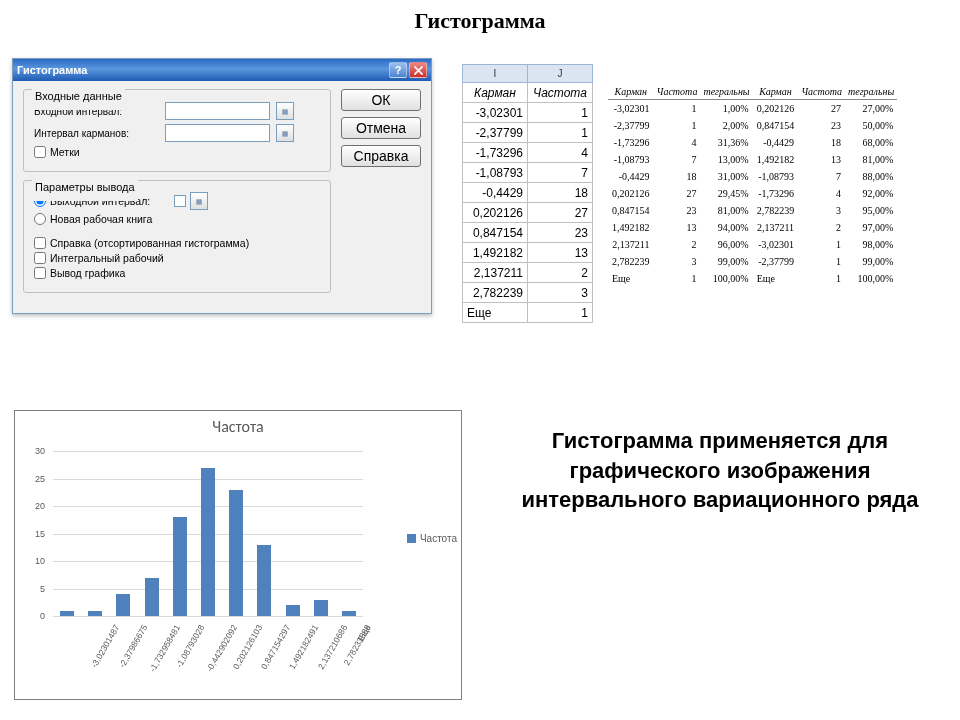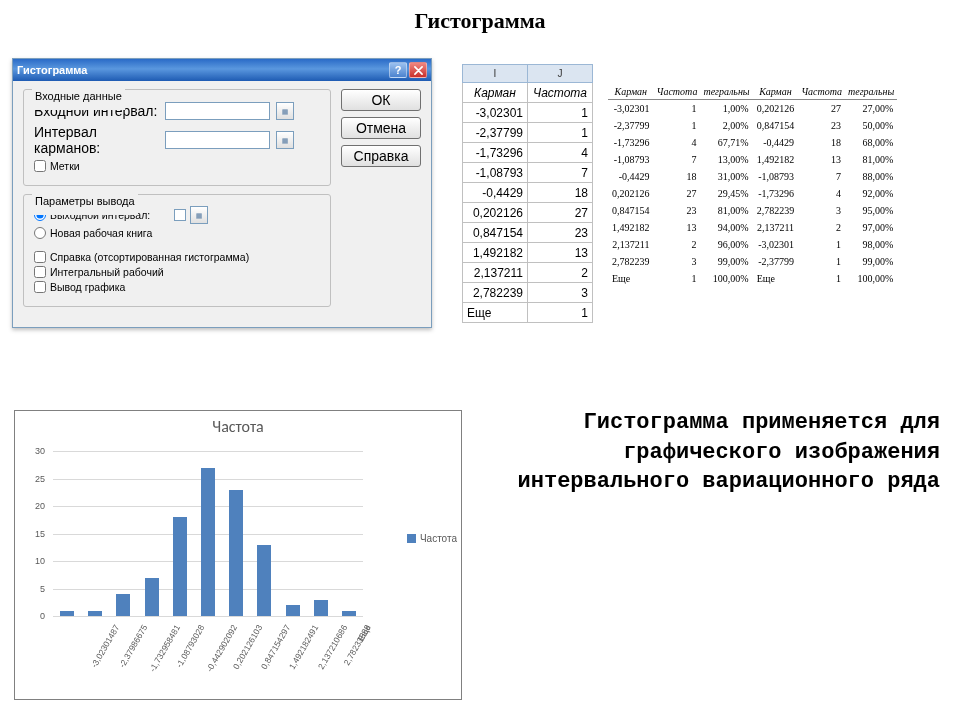--- a/index.html
+++ b/index.html
@@ -14,42 +14,42 @@
   .tb-help { background: linear-gradient(to bottom,#9cc1ef,#4c83cf); color: #fff; }
   .tb-close { background: linear-gradient(to bottom,#f08780,#c9302c); color: #fff; }
   .tb-close svg { width: 9px; height: 9px; }
   .dlg-body { display: flex; padding: 8px 10px 12px 10px; gap: 10px; }
   .dlg-left { flex: 1; }
   .dlg-right { width: 80px; display: flex; flex-direction: column; gap: 6px; }
   .dlg-btn { height: 22px; background: linear-gradient(to bottom,#fff,#e0e0e0); border: 1px solid #707070; border-radius: 3px; font-size: 14px; display: flex; align-items: center; justify-content: center; cursor: pointer; }
   .group { border: 1px solid #c0c0c0; border-radius: 3px; padding: 8px 10px 10px 10px; margin-bottom: 8px; position: relative; }
   .group-legend { position: absolute; top: -8px; left: 8px; background: #f0f0f0; padding: 8px 3px; font-size: 11px; }
   .row { display: flex; align-items: center; margin: 4px 0; gap: 6px; }
-  .row label { width: 125px; font-size: 14px; }
+  .row label { width: 125px; font-size: 10px; }
   .txtbox { width: 105px; height: 18px; border: 1px solid #7b9ebd; background: #fff; font-size: 11px; padding: 0 3px; }
   .picker-btn { width: 18px; height: 18px; border: 1px solid #7b9ebd; background: linear-gradient(to bottom,#fff,#e0e0e0); display: flex; align-items: center; justify-content: center; }
   .picker-btn span { font-size: 7px; color: #5b7fa5; line-height: 1; }
   .chk, .rdo { display: flex; align-items: center; gap: 4px; font-size: 10.5px; margin: 3px 0; }
   .chk input, .rdo input { width: 12px; height: 12px; }
 
   
   .xl-small { position: absolute; top: 64px; left: 462px; border: 1px solid #a6a6a6; border-collapse: collapse; font-size: 12px; }
   .xl-small th { background: #dbe5f1; border: 1px solid #9bb7d5; font-weight: normal; height: 18px; width: 65px; font-size: 10px; color:#333; }
   .xl-small td { border: 1px solid #c0c0c0; padding: 2px 4px; height: 20px; width: 65px; }
   .xl-small .hdr { font-style: italic; text-align: center; }
   .xl-small .n { text-align: right; }
 
   
   .tbl-wide { position: absolute; top: 84px; left: 608px; border-collapse: collapse; font-size: 10px; font-family: 'Times New Roman', serif; }
   .tbl-wide th { border-bottom: 1px solid #888; padding: 2px 3px; font-weight: normal; font-style: italic; text-align: center; }
   .tbl-wide td { padding: 1px 4px; text-align: right; height: 17px; }
   .tbl-wide .txt { text-align: left; }
 
   
-  .desc { position: absolute; top: 408px; left: 500px; width: 440px; font-family: Liberation Mono, monospace; font-size: 22px; font-weight: bold; text-align: right; line-height: 1.35; }
+  .desc { position: absolute; top: 426px; left: 500px; width: 440px; font-family: Liberation Sans, sans-serif; font-size: 22px; font-weight: bold; text-align: center; line-height: 1.35; }
 
   
   .chart-wrap { position: absolute; top: 410px; left: 14px; width: 448px; height: 290px; border: 1px solid #808080; }
   .chart-title { text-align: center; font-size: 16px; font-family: Calibri, Arial, sans-serif; margin-top: 6px; color: #595959; }
   .plot { position: absolute; top: 40px; left: 38px; width: 310px; height: 165px; }
   .grid-line { position: absolute; left: 0; right: 0; border-top: 1px solid #d9d9d9; }
   .y-label { position: absolute; right: 318px; width: 24px; font-size: 9px; text-align: right; color: #595959; }
   .bar { position: absolute; bottom: 0; width: 14px; background: #4f81bd; }
   .x-axis { position: absolute; top: 206px; left: 38px; width: 310px; height: 80px; }
   .x-lab { position: absolute; font-size: 8.5px; color: #595959; transform: rotate(-60deg); transform-origin: right top; text-align: right; white-space: nowrap; }
@@ -215,21 +215,21 @@
         <td class="">-2,37799</td>
         <td>1</td>
         <td>2,00%</td>
         <td class="">0,847154</td>
         <td>23</td>
         <td>50,00%</td>
       </tr>
       <tr>
         <td class="">-1,73296</td>
         <td>4</td>
-        <td>67,71%</td>
+        <td>31,36%</td>
         <td class="">-0,4429</td>
         <td>18</td>
         <td>68,00%</td>
       </tr>
       <tr>
         <td class="">-1,08793</td>
         <td>7</td>
         <td>13,00%</td>
         <td class="">1,492182</td>
         <td>13</td>

